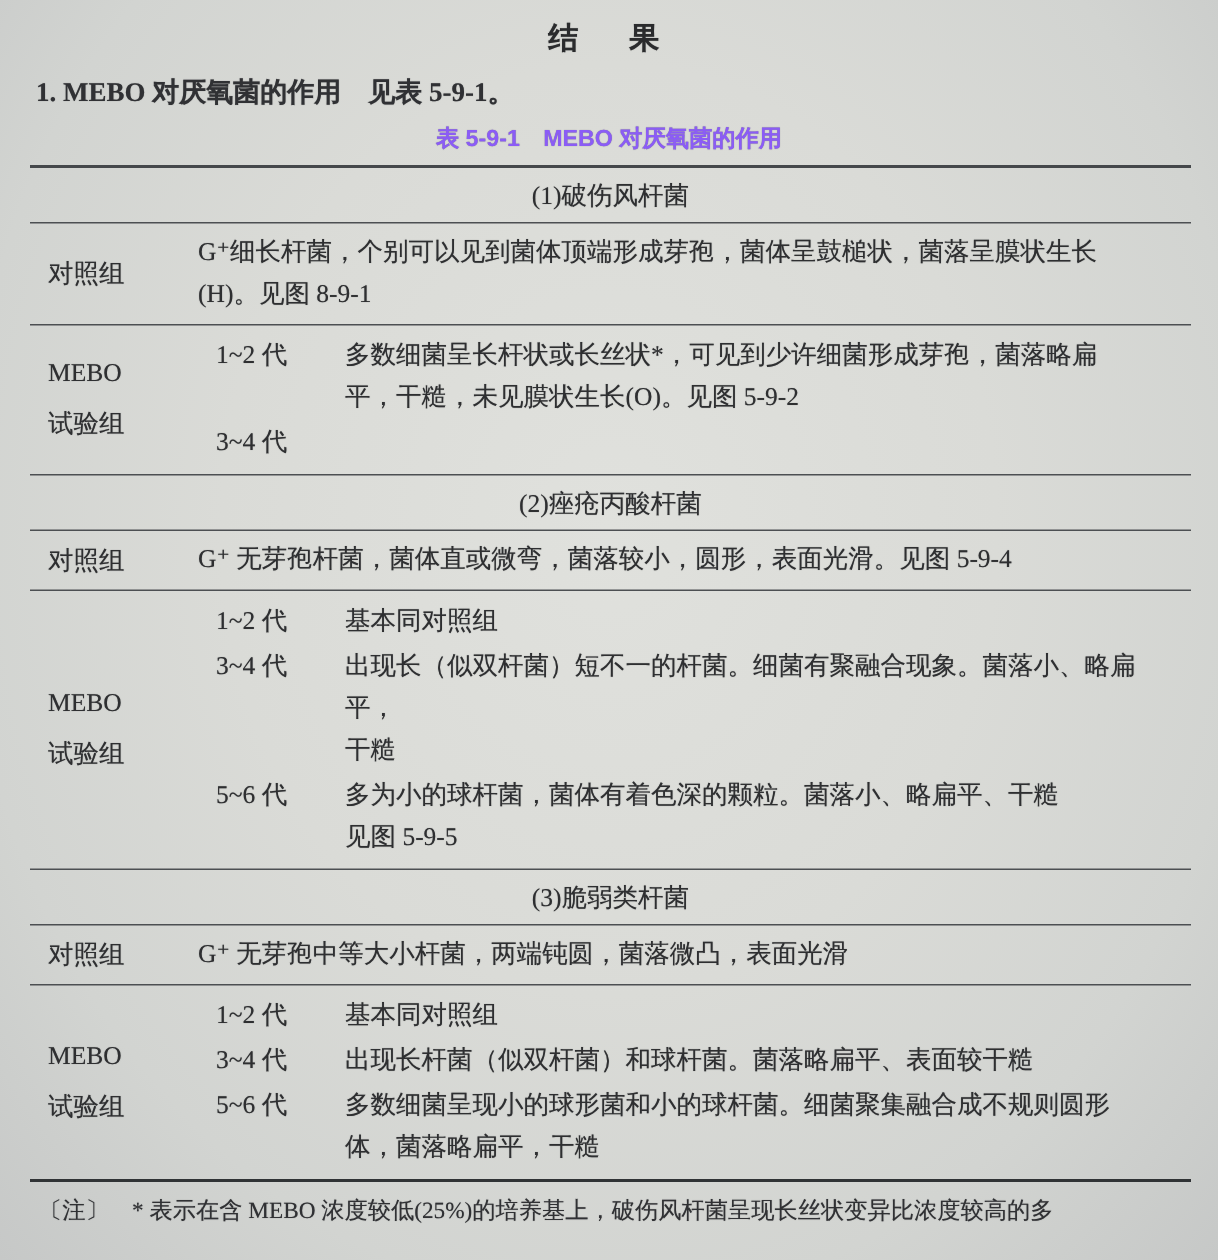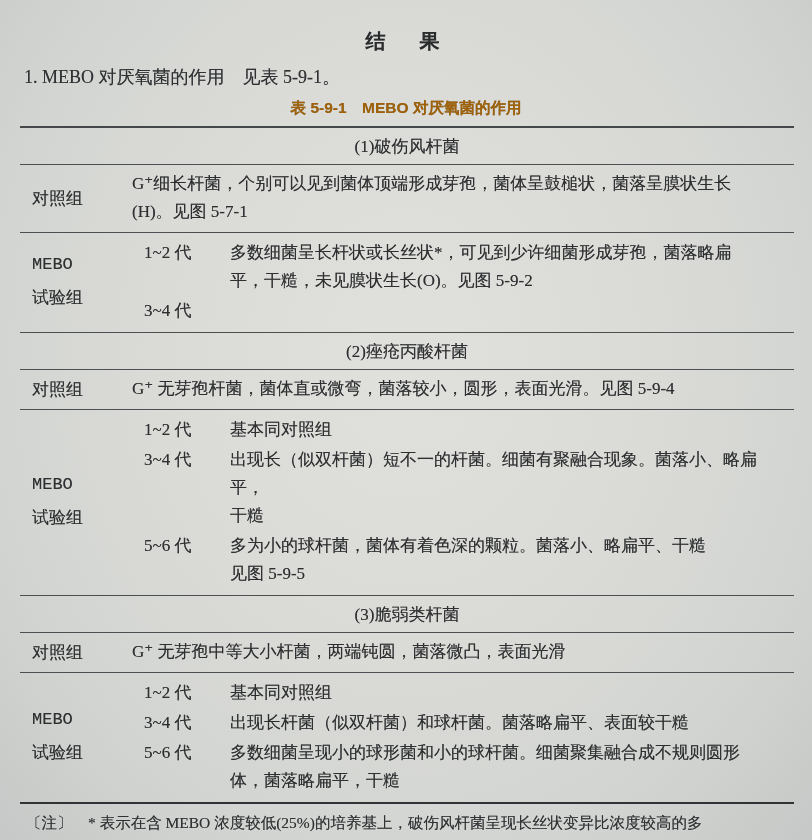--- a/index.html
+++ b/index.html
@@ -6,34 +6,34 @@
   body {
     width: 812px; height: 840px; overflow: hidden;
     background: radial-gradient(ellipse at 50% 42%, #e0e1dd 0%, #dadbd7 45%, #d2d4d1 75%, #c6c8c7 100%);
     font-family: "Liberation Serif", "DejaVu Serif", serif;
     color: #2e2f31;
   }
   .page { width: 812px; height: 840px; position: relative; }
   .content { text-shadow: 0 0 0.6px rgba(46,47,49,0.55); }
 
   .heading {
-    margin: 0; padding-top: 28px;
+    margin: 0; padding-top: 12px;
     text-align: center;
     font-family: "Liberation Sans", "DejaVu Sans", sans-serif;
     font-weight: bold; font-size: 20px; letter-spacing: 7px; color: #2a2b2d;
   }
   .intro {
     margin: 10px 0 0 24px;
-    font-size: 18px; color: #303134;
+    font-size: 18px; color: #303134; font-weight: bold;
   }
   .caption {
     margin-top: 9px;
     text-align: center;
     font-family: "Liberation Sans", "DejaVu Sans", sans-serif;
-    font-weight: bold; font-size: 15.5px; color: #a16207;
+    font-weight: bold; font-size: 15.5px; color: #8b5cf6;
   }
 
   .tbl {
     margin: 7px 18px 0 20px;
     border-top: 2px solid #45484b;
   }
   .sec-header {
     text-align: center;
     font-size: 17px;
     padding: 7px 0 6px;
@@ -57,21 +57,21 @@
     padding-right: 6px;
   }
   .mebo-block {
     display: grid;
     grid-template-columns: 112px 1fr;
     align-items: center;
     padding: 4px 0 5px;
     border-bottom: 1.5px solid #4c4f52;
   }
   .mebo-block.last { border-bottom: 2.5px solid #303335; }
-  .mebo-label { padding-left: 12px; font-size: 17px; line-height: 34px; font-family: Liberation Mono, monospace; }
+  .mebo-label { padding-left: 12px; font-size: 17px; line-height: 34px; }
   .gen-rows { display: block; margin-left: 12px; }
   .gen-row {
     display: grid;
     grid-template-columns: 86px 1fr;
     margin: 2px 0;
   }
   .gen-label { font-size: 17px; line-height: 28px; white-space: nowrap; }
   .note {
     margin: 9px 0 0 26px;
     font-size: 15.5px; color: #303134;
@@ -88,21 +88,21 @@
     <div class="intro">1. MEBO 对厌氧菌的作用　见表 5-9-1。</div>
 
     <div class="caption">表 5-9-1　MEBO 对厌氧菌的作用</div>
 
     <div class="tbl">
 
       <div class="sec-header">(1)破伤风杆菌</div>
       <div class="control-row">
         <div class="group-label">对照组</div>
         <div class="cell-text">G⁺细长杆菌，个别可以见到菌体顶端形成芽孢，菌体呈鼓槌状，菌落呈膜状生长
-(H)。见图 5-7-1</div>
+(H)。见图 8-9-1</div>
       </div>
       <div class="mebo-block">
         <div class="mebo-label">
           <div>MEBO</div>
           <div>试验组</div>
         </div>
         <div class="gen-rows">
           <div class="gen-row">
             <div class="gen-label">1~2 代</div>
             <div class="cell-text">多数细菌呈长杆状或长丝状*，可见到少许细菌形成芽孢，菌落略扁

